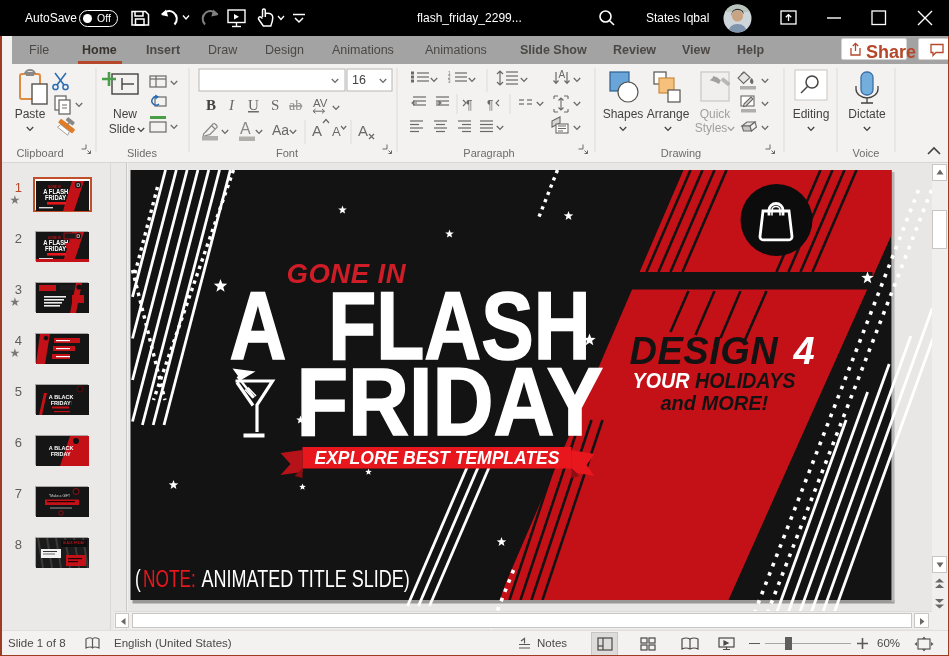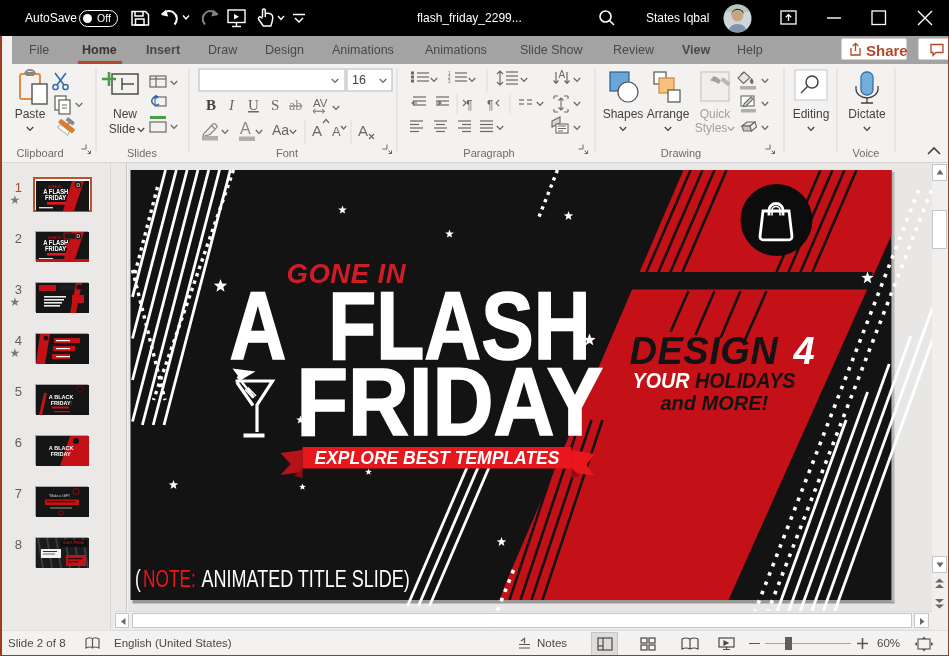--- a/index.html
+++ b/index.html
@@ -69,31 +69,31 @@
     </svg>
   </div>
 <div style="position:absolute;left:12px;top:36px;width:949px;height:28px;background:#a3a3a3;font-size:12.5px;color:#4b4846">
     <span style="position:absolute;left:17px;top:7px;font-weight:normal;color:#4b4846">File</span>
     <span style="position:absolute;left:70px;top:7px;font-weight:bold;color:#38342f">Home</span>
     <span style="position:absolute;left:134px;top:7px;font-weight:bold;color:#4b4846">Insert</span>
     <span style="position:absolute;left:196px;top:7px;font-weight:normal;color:#4b4846">Draw</span>
     <span style="position:absolute;left:253px;top:7px;font-weight:normal;color:#4b4846">Design</span>
     <span style="position:absolute;left:320px;top:7px;font-weight:normal;color:#4b4846">Animations</span>
     <span style="position:absolute;left:413px;top:7px;font-weight:normal;color:#4b4846">Animations</span>
-    <span style="position:absolute;left:508px;top:7px;font-weight:normal;color:#4b4846">Slide Show</span>
-    <span style="position:absolute;left:601px;top:7px;font-weight:normal;color:#4b4846">Review</span>
+    <span style="position:absolute;left:508px;top:7px;font-weight:bold;color:#4b4846">Slide Show</span>
+    <span style="position:absolute;left:601px;top:7px;font-weight:bold;color:#4b4846">Review</span>
     <span style="position:absolute;left:670px;top:7px;font-weight:bold;color:#4b4846">View</span>
-    <span style="position:absolute;left:725px;top:7px;font-weight:normal;color:#4b4846">Help</span>
+    <span style="position:absolute;left:725px;top:7px;font-weight:bold;color:#4b4846">Help</span>
     <div style="position:absolute;left:66px;top:24.5px;width:44px;height:3px;background:#b5472a"></div>
     <div style="position:absolute;left:829px;top:2px;width:66px;height:22px;background:#fff;border:1px solid #d6d3d1;border-radius:2px">
       <svg width="15" height="15" style="position:absolute;left:6px;top:3px" fill="none" stroke="#b5472a" stroke-width="1.3">
         <path d="M3,6 v7 h9 v-7"></path>
         <path d="M7.5,9 v-7 M4.8,4 l2.7,-2.7 2.7,2.7"></path>
       </svg>
-      <span style="position:absolute;left:24px;top:3px;color:#b5472a;font-weight:bold;font-size:15px">Share</span>
+      <span style="position:absolute;left:24px;top:3px;color:#b5472a;font-weight:bold;font-size:18px">Share</span>
     </div>
     <div style="position:absolute;left:906px;top:2px;width:36px;height:22px;background:#fff;border:1px solid #d6d3d1;border-radius:2px">
       <svg width="16" height="15" style="position:absolute;left:10px;top:3px" fill="none" stroke="#b5472a" stroke-width="1.3">
         <path d="M2,2.5 h12 v8 h-7 l-3,3 v-3 h-2 Z"></path>
       </svg>
     </div>
   </div>
 <div style="position:absolute;left:0;top:64px;width:949px;height:99px;background:#f3f2f1;border-bottom:1px solid #d8d6d4">
     <svg width="949" height="99" viewBox="0 0 949 99" style="position:absolute;left:0;top:0">
       <line x1="96" y1="4" x2="96" y2="88" stroke="#dddbd9" stroke-width="1"></line>
@@ -583,21 +583,21 @@
     <div style="position:absolute;left:-14px;top:448px;width:818px;height:18px;background:#f0efee;border-top:1px solid #dedcda"></div>
     <div style="position:absolute;left:-13px;top:449.5px;width:14px;height:15.5px;background:#fff;border:1px solid #c8c6c4"><svg width="14" height="15">
         <polygon points="5,7.5 9.5,4 9.5,11" fill="#6a6866"></polygon>
       </svg></div>
     <div style="position:absolute;left:4px;top:449.5px;width:780px;height:15.5px;background:#fff;border:1px solid #c8c6c4"></div>
     <div style="position:absolute;left:786px;top:449.5px;width:15px;height:15.5px;background:#fff;border:1px solid #c8c6c4"><svg width="14" height="15">
         <polygon points="9.5,7.5 5,4 5,11" fill="#6a6866"></polygon>
       </svg></div>
   </div>
 <div style="position:absolute;left:0;top:630px;width:949px;height:26px;background:#f3f2f1;border-top:1px solid #e1dfdd;font-size:11.5px;color:#4b4846">
-    <span style="position:absolute;left:8px;top:6px">Slide 2 of 8</span>
+    <span style="position:absolute;left:8px;top:6px">Slide 1 of 8</span>
     <svg width="17" height="15" style="position:absolute;left:84px;top:5px" fill="none" stroke="#5b5957" stroke-width="1.2">
       <path d="M2,3 q5,-2.5 6.5,0 q1.5,-2.5 6.5,0 v9 q-5,-2 -6.5,0 q-1.5,-2 -6.5,0 Z"></path>
       <path d="M8.5,3 v9"></path>
     </svg>
     <span style="position:absolute;left:114px;top:6px">English (United States)</span>
     <svg width="15" height="14" style="position:absolute;left:517px;top:6px" fill="none" stroke="#5b5957" stroke-width="1.2">
       <path d="M2,11 h11 M2,7.5 h11 M4,4 l3.5,-2.5 v5"></path>
     </svg>
     <span style="position:absolute;left:537px;top:6px">Notes</span>
     <div style="position:absolute;left:591px;top:1px;width:27px;height:24px;background:#dedcda;border:1px solid #c8c6c4"></div>

